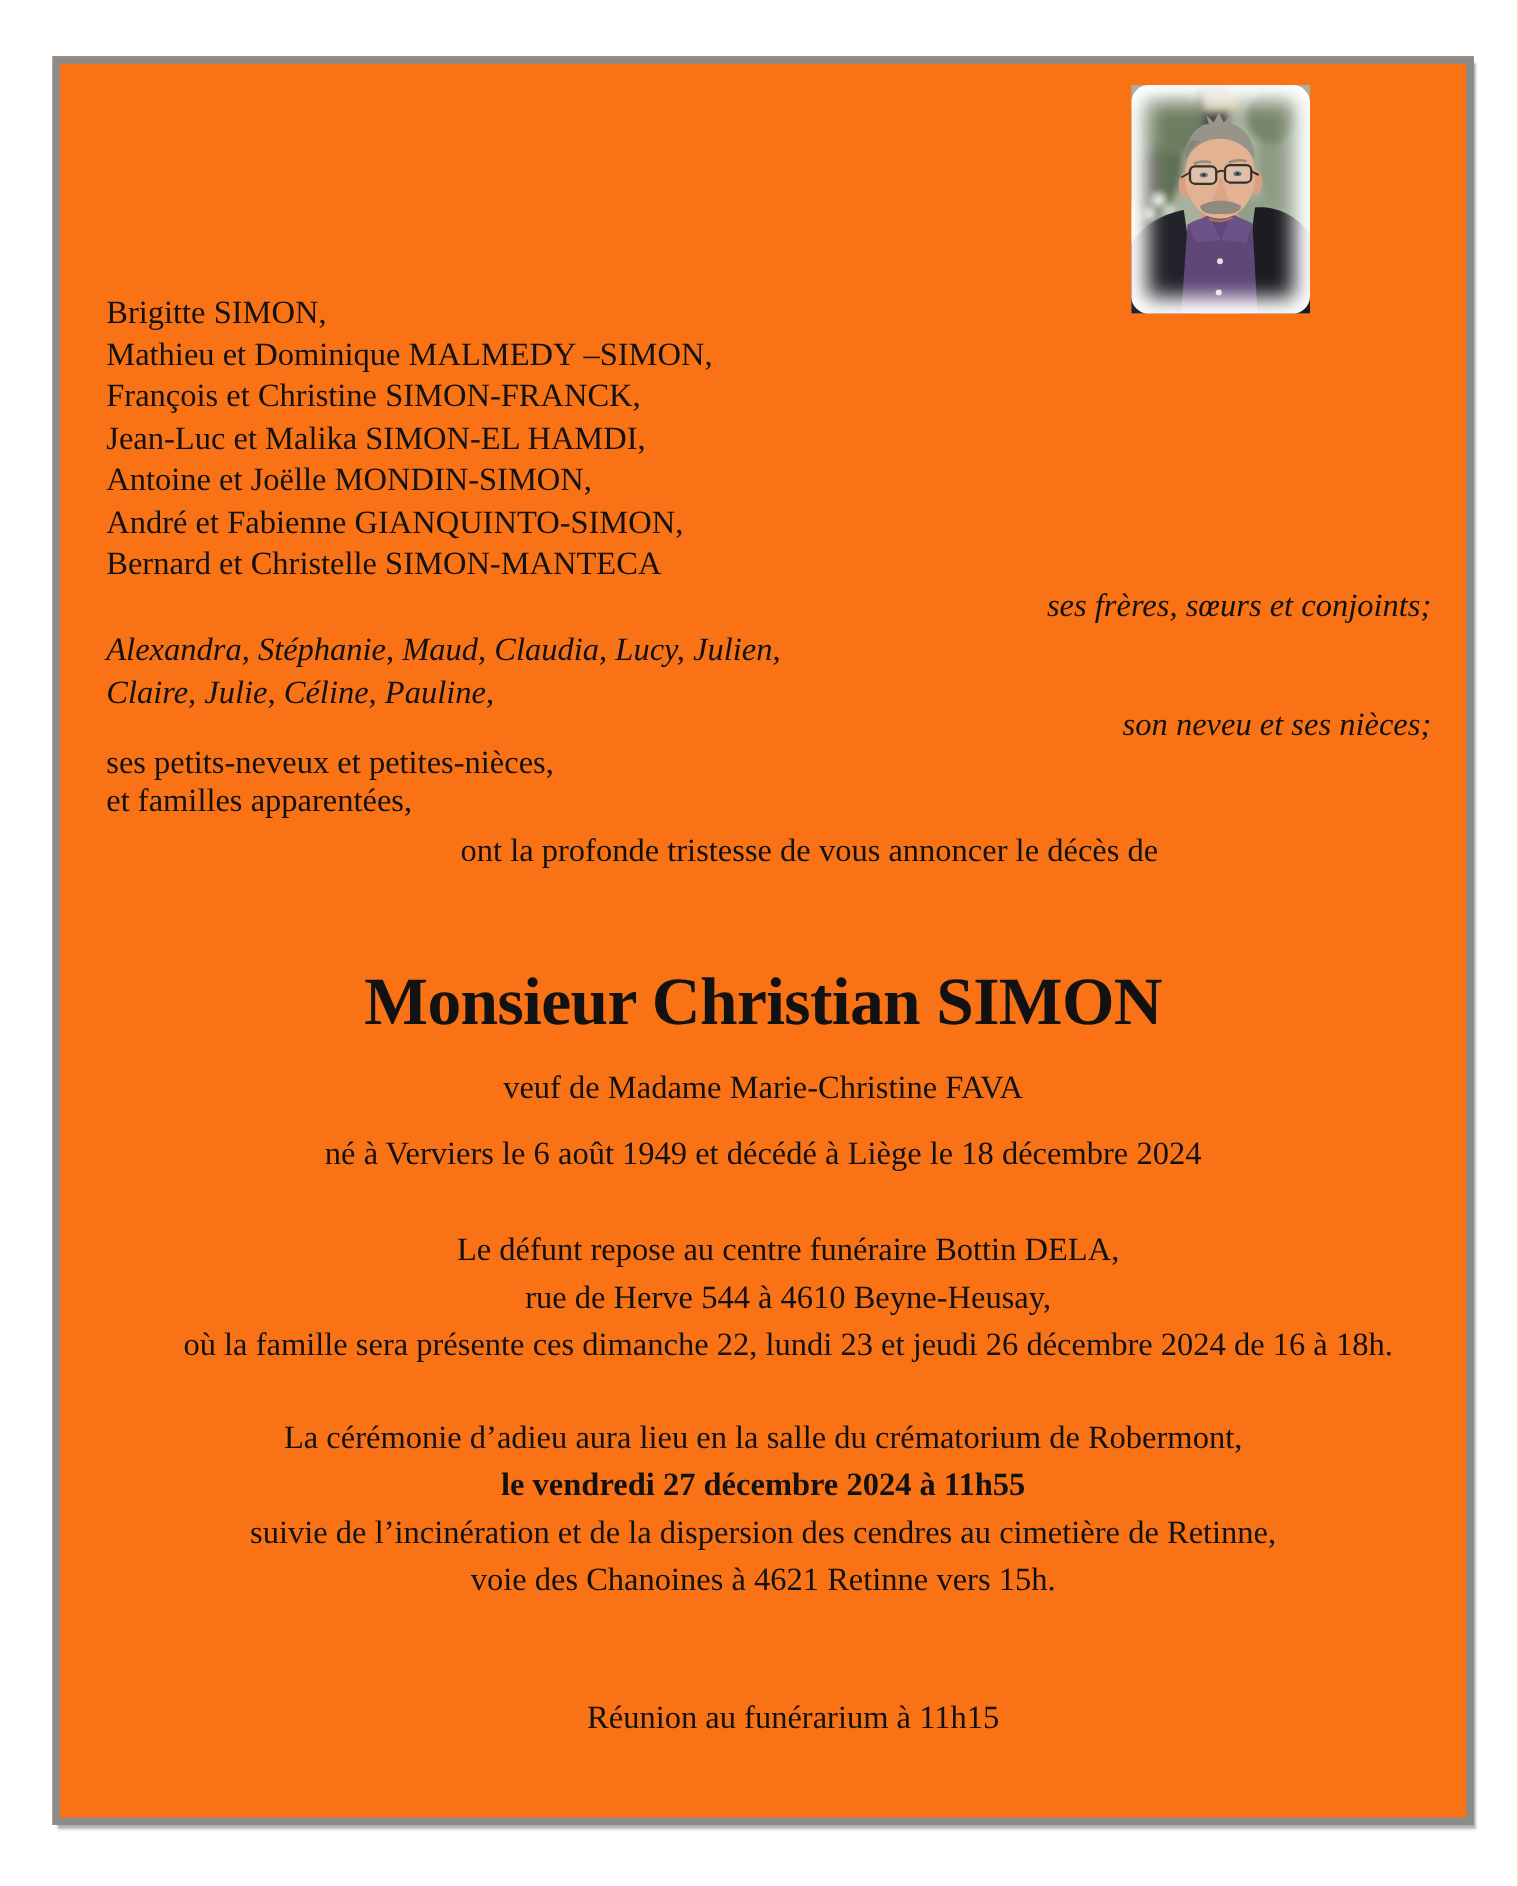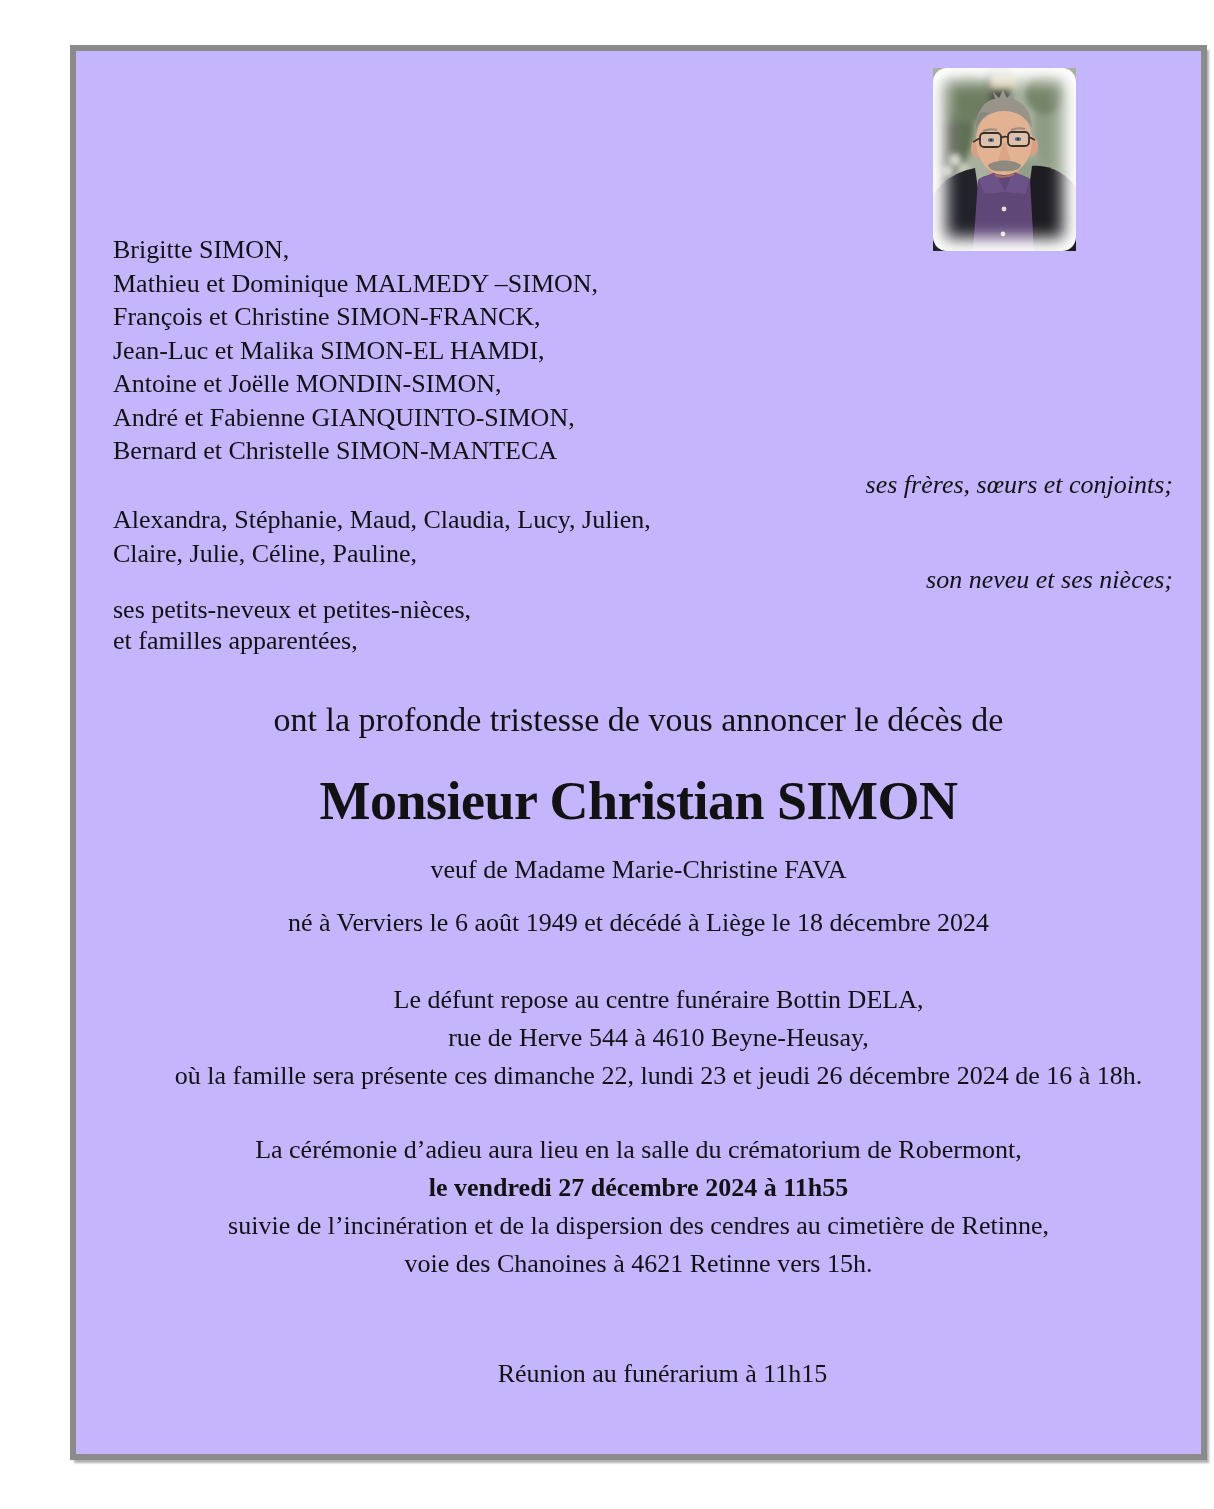--- a/index.html
+++ b/index.html
@@ -15,46 +15,45 @@
     color: #121212;
     overflow: hidden;
   }
   .frame {
     position: absolute;
     left: 42px;
     top: 45px;
     width: 1125px;
     height: 1403px;
     border: 6px solid #8b8b8b;
-    background: #c4b5fd;
+    background: #f97316;
     box-shadow: 3px 4px 2px -1px rgba(110,110,110,0.55);
-    margin-left: 28px;
   }
   .abs { position: absolute; }
   .body-text { font-size: 26px; line-height: 33.5px; white-space: nowrap; }
   .centered {
     left: 0;
     width: 100%;
     text-align: center;
   }
   .right-italic {
     left: 0;
     right: 28px;
     text-align: right;
     font-style: italic;
     font-size: 26px;
     line-height: 31px;
   }
   .names-block { left: 37px; top: 182px; }
   .relation-siblings { top: 418px; padding-left: 12px; }
-  .nieces-block { left: 37px; top: 452px; }
+  .nieces-block { left: 37px; top: 452px; font-style: italic; }
   .relation-nieces { top: 513px; }
   .grand-nieces-line { left: 37px; top: 542px; }
   .families-line { left: 37px; top: 573px; }
-  .announcement-line { top: 650px; font-size: 34px; }
+  .announcement-line { top: 615px; font-size: 26px; padding-left: 37px; }
   .deceased-title {
     top: 720px;
     font-size: 54px;
     line-height: 60px;
     font-weight: bold;
     letter-spacing: -0.5px;
   }
   .widower-line { top: 804px; font-size: 26px; }
   .birth-death-line { top: 857px; font-size: 26px; }
   .repose-block { top: 930px; font-size: 26px; line-height: 38px; padding-left: 20px; }

